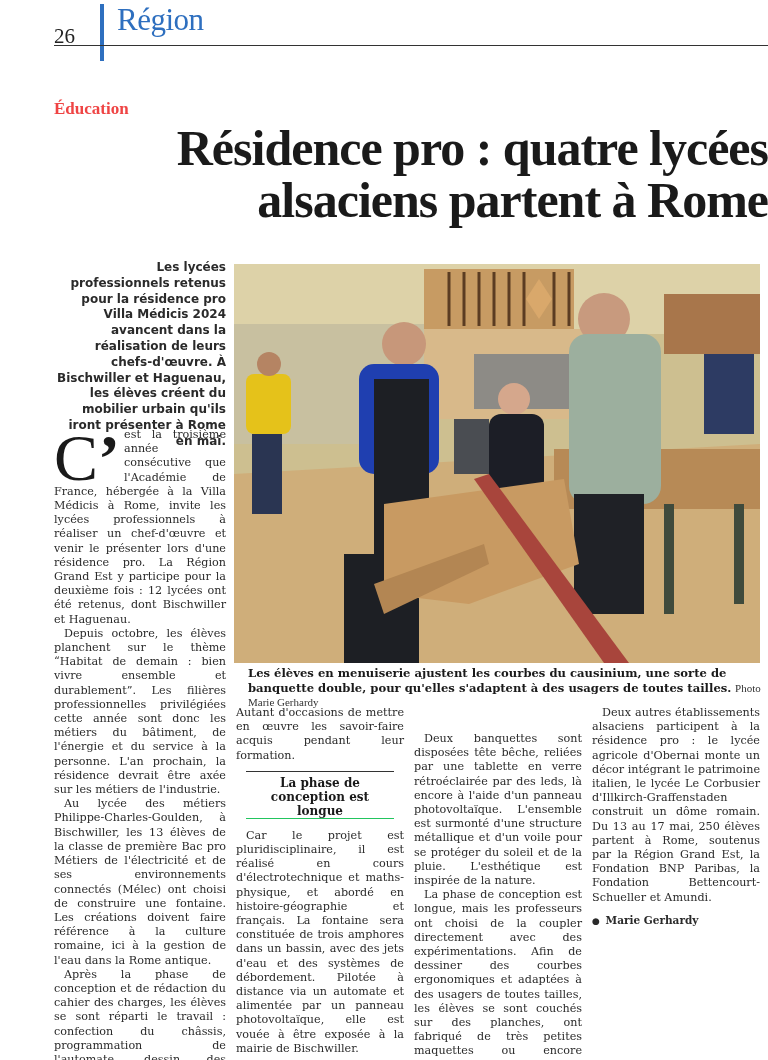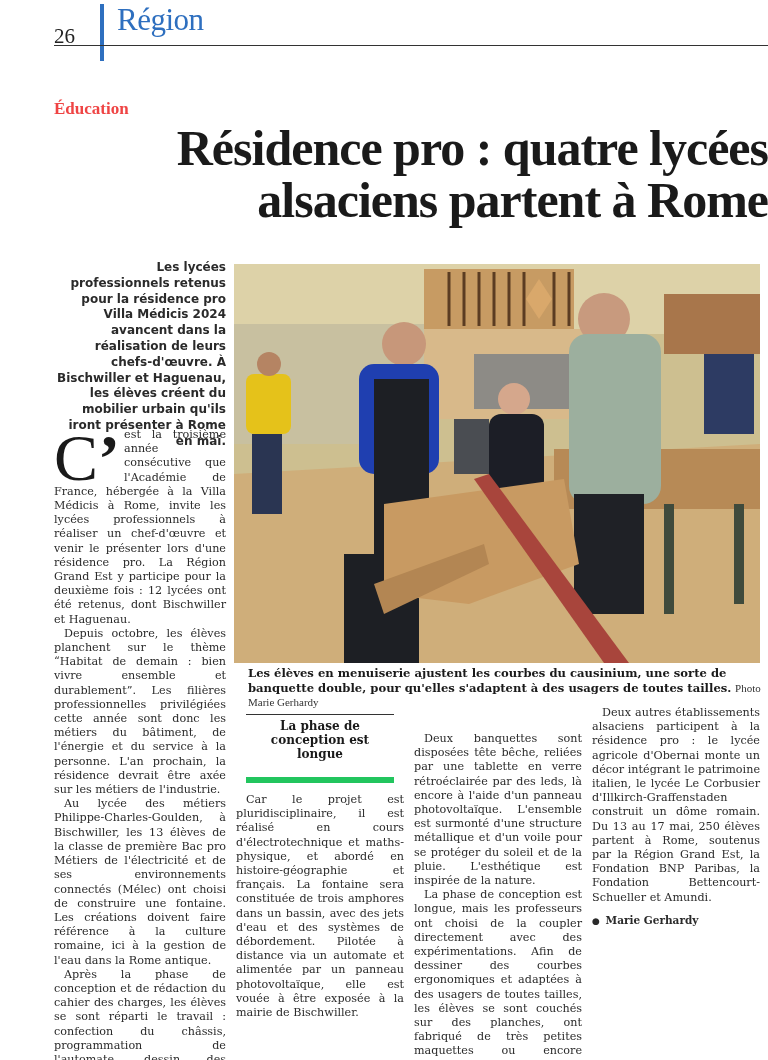--- a/index.html
+++ b/index.html
@@ -27,21 +27,21 @@
   .dropcap { float: left; font-family: "Liberation Serif", serif; font-size: 66px; line-height: 52px; margin: 4px 4px 0 0; color: #1a1a1a; }
   .dropcap-quote { font-weight: bold; }
 
   .photo { position: absolute; left: 234px; top: 264px; width: 526px; height: 399px; overflow: hidden; background: #c9b58a; }
   .photo svg { display: block; width: 100%; height: 100%; }
 
   .caption { position: absolute; left: 248px; top: 666px; width: 530px; font-size: 11.6px; line-height: 14.5px; color: #1a1a1a; }
   .caption .cap-text { font-weight: bold; }
   .caption .credit { font-family: "Liberation Serif", serif; font-size: 11px; font-weight: normal; color: #333; }
 
-  .subhead { margin: 8px 10px 10px 10px; border-top: 1px solid #333; border-bottom: 6px solid #22c55e; padding: 4px 0 16px; text-align: center; font-weight: bold; font-size: 12px; line-height: 14px; color: #1a1a1a; }
+  .subhead { margin: 8px 10px 10px 10px; border-top: 1px solid #333; border-bottom: 1px solid #22c55e; padding: 4px 0 0; text-align: center; font-weight: bold; font-size: 12px; line-height: 14px; color: #1a1a1a; }
 
   .byline { font-weight: bold; font-size: 10.5px; margin-top: 8px; }
   .byline .bullet { font-size: 9px; margin-right: 2px; }
 </style>
 </head>
 <body>
 
 <div class="page-number">26</div>
 <div class="header-bar"></div>
 <div class="section-title">Région</div>
@@ -114,20 +114,21 @@
     <polygon points="240,215 255,210 395,399 370,399" fill="#a8453c"></polygon>
   </svg>
 </div>
 
 <div class="caption">
   <span class="cap-text">Les élèves en menuiserie ajustent les courbes du causinium, une sorte de banquette double, pour qu'elles s'adaptent à des usagers de toutes tailles.</span>
   <span class="credit">Photo Marie Gerhardy</span>
 </div>
 
 <div class="col col2">
+  <p class="noindent">Autant d'occasions de mettre en œuvre les savoir-faire acquis pendant leur formation.</p>
   <div class="subhead">La phase de conception est longue</div>
   <p>Car le projet est pluridisciplinaire, il est réalisé en cours d'électrotechnique et maths-physique, et abordé en histoire-géographie et français. La fontaine sera constituée de trois amphores dans un bassin, avec des jets d'eau et des systèmes de débordement. Pilotée à distance via un automate et alimentée par un panneau photovoltaïque, elle est vouée à être exposée à la mairie de Bischwiller.</p>
 
 </div>
 
 <div class="col col3">
   <p>Deux banquettes sont disposées tête bêche, reliées par une tablette en verre rétroéclairée par des leds, là encore à l'aide d'un panneau photovoltaïque. L'ensemble est surmonté d'une structure métallique et d'un voile pour se protéger du soleil et de la pluie. L'esthétique est inspirée de la nature.</p>
   <p>La phase de conception est longue, mais les professeurs ont choisi de la coupler directement avec des expérimentations. Afin de dessiner des courbes ergonomiques et adaptées à des usagers de toutes tailles, les élèves se sont couchés sur des planches, ont fabriqué de très petites maquettes ou encore modélisé en 3D leur projet.</p>
 </div>
 

